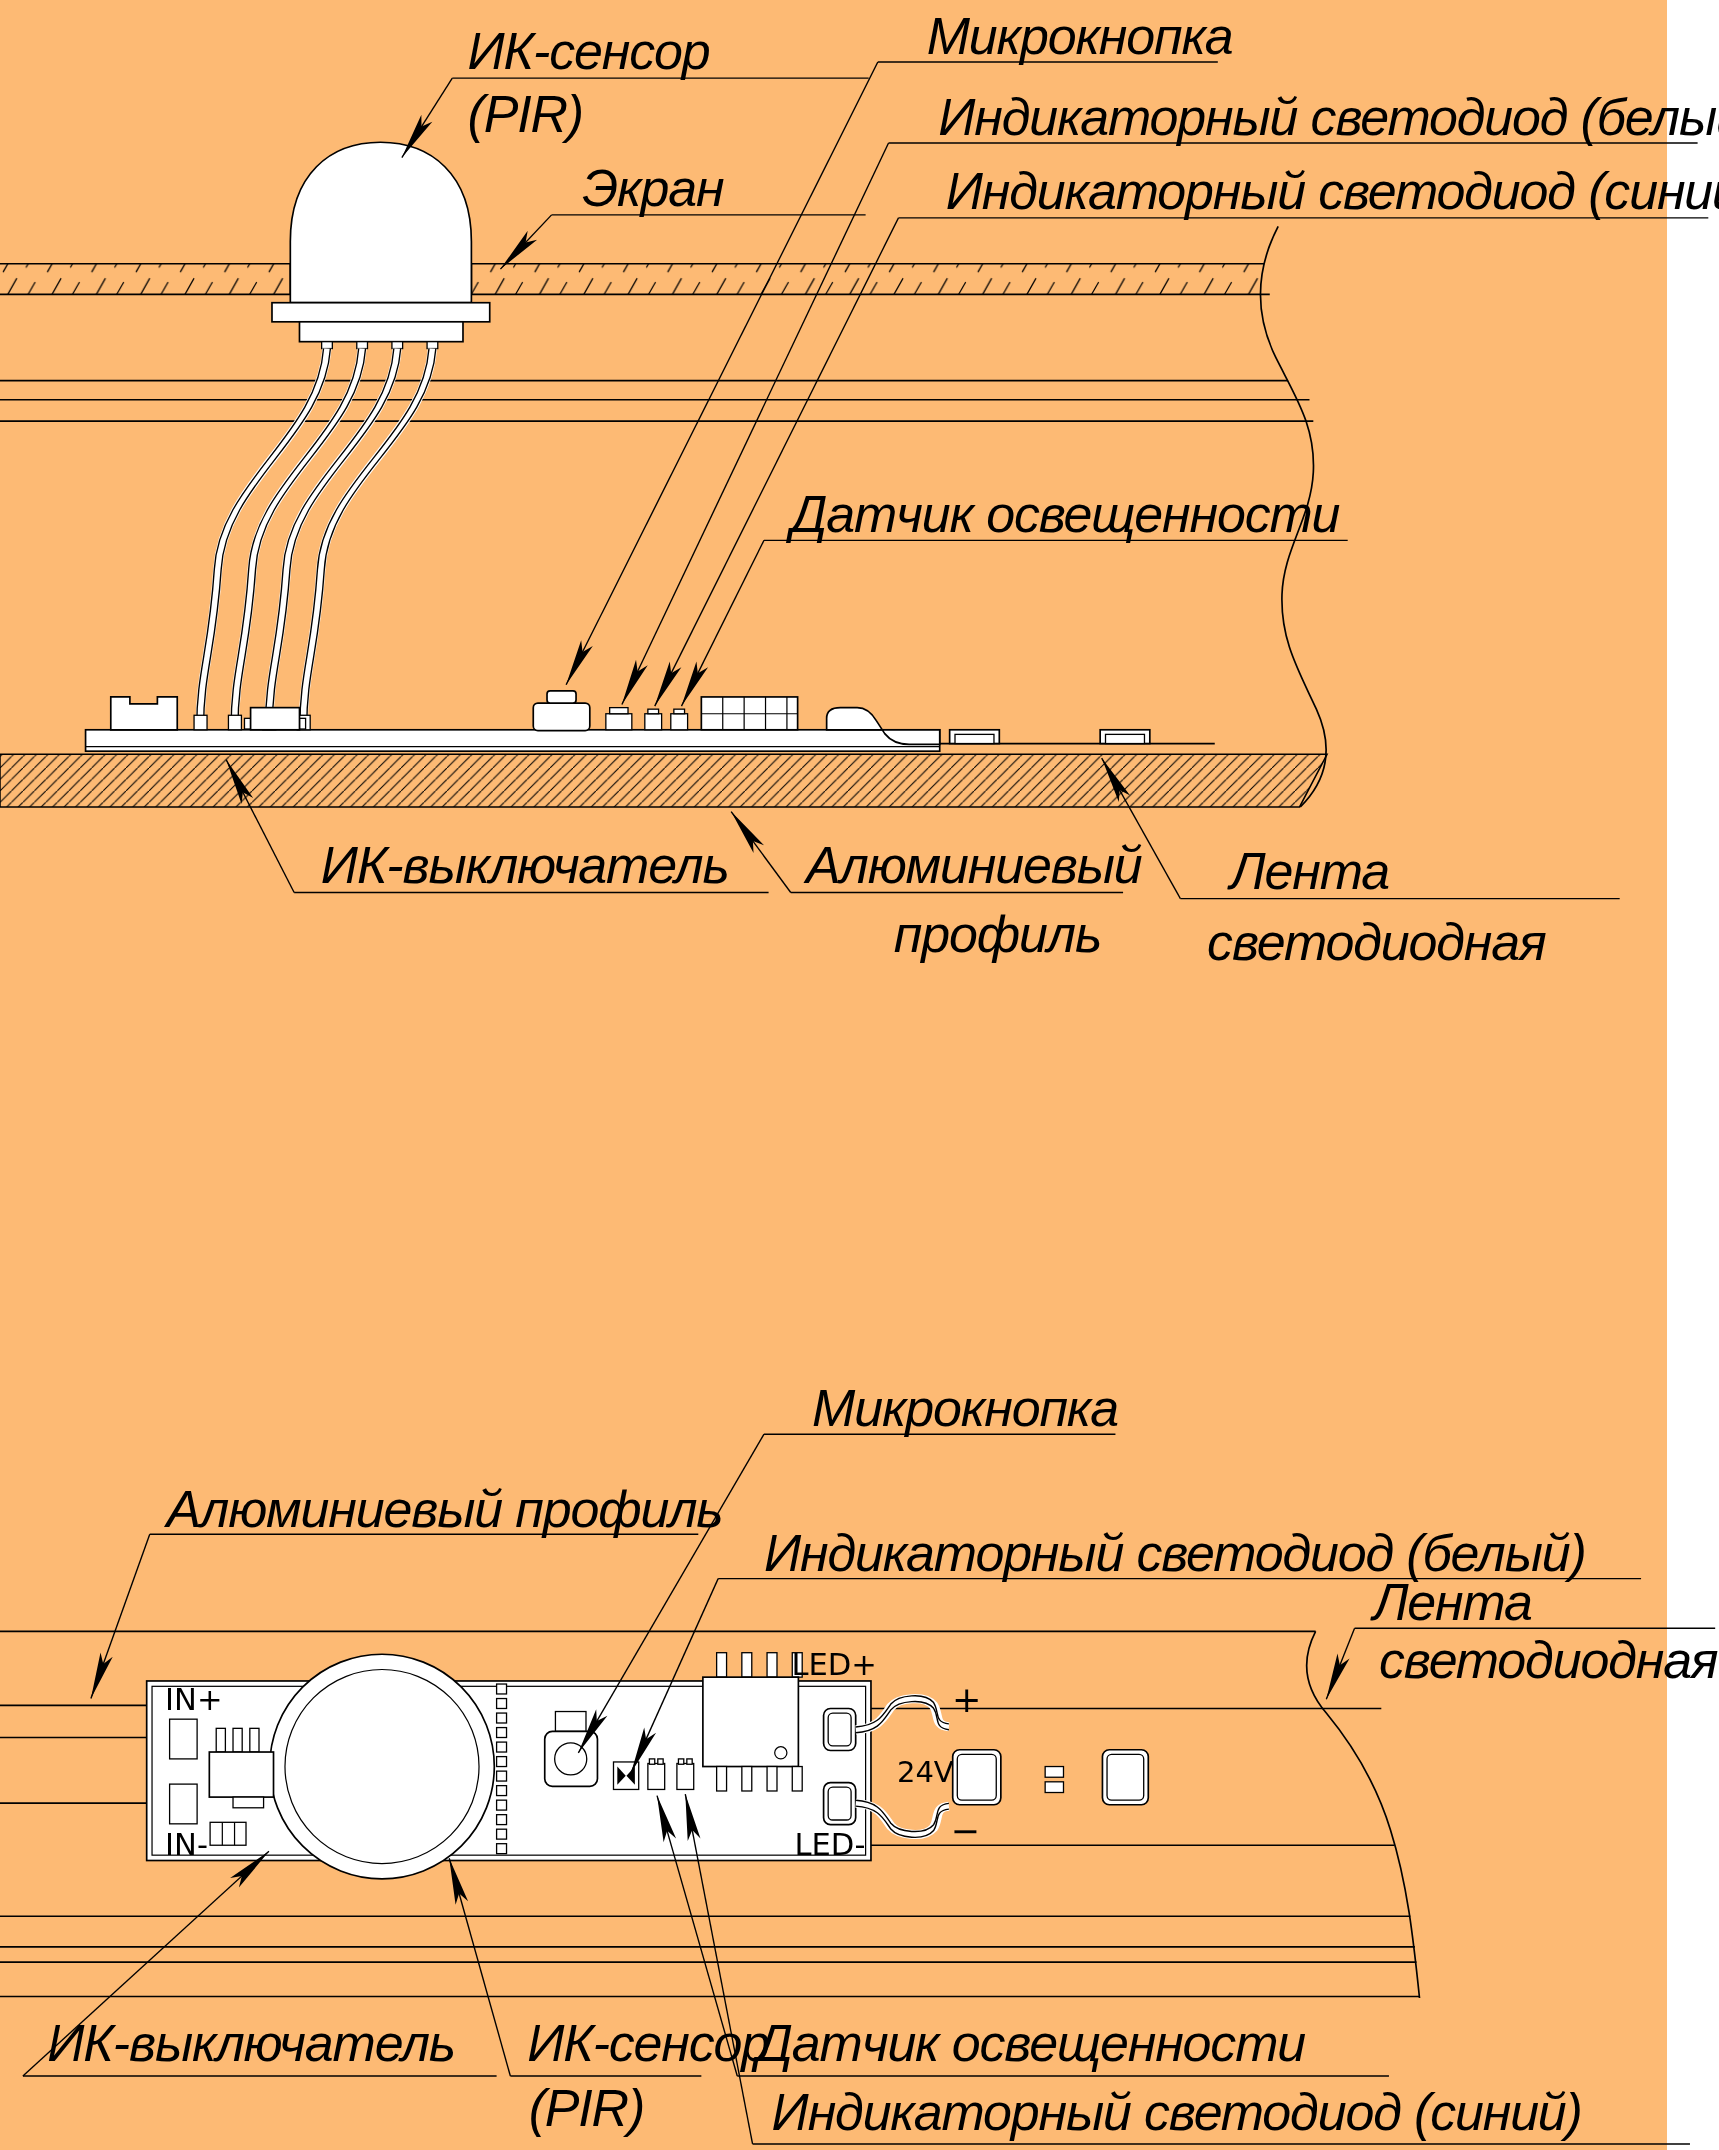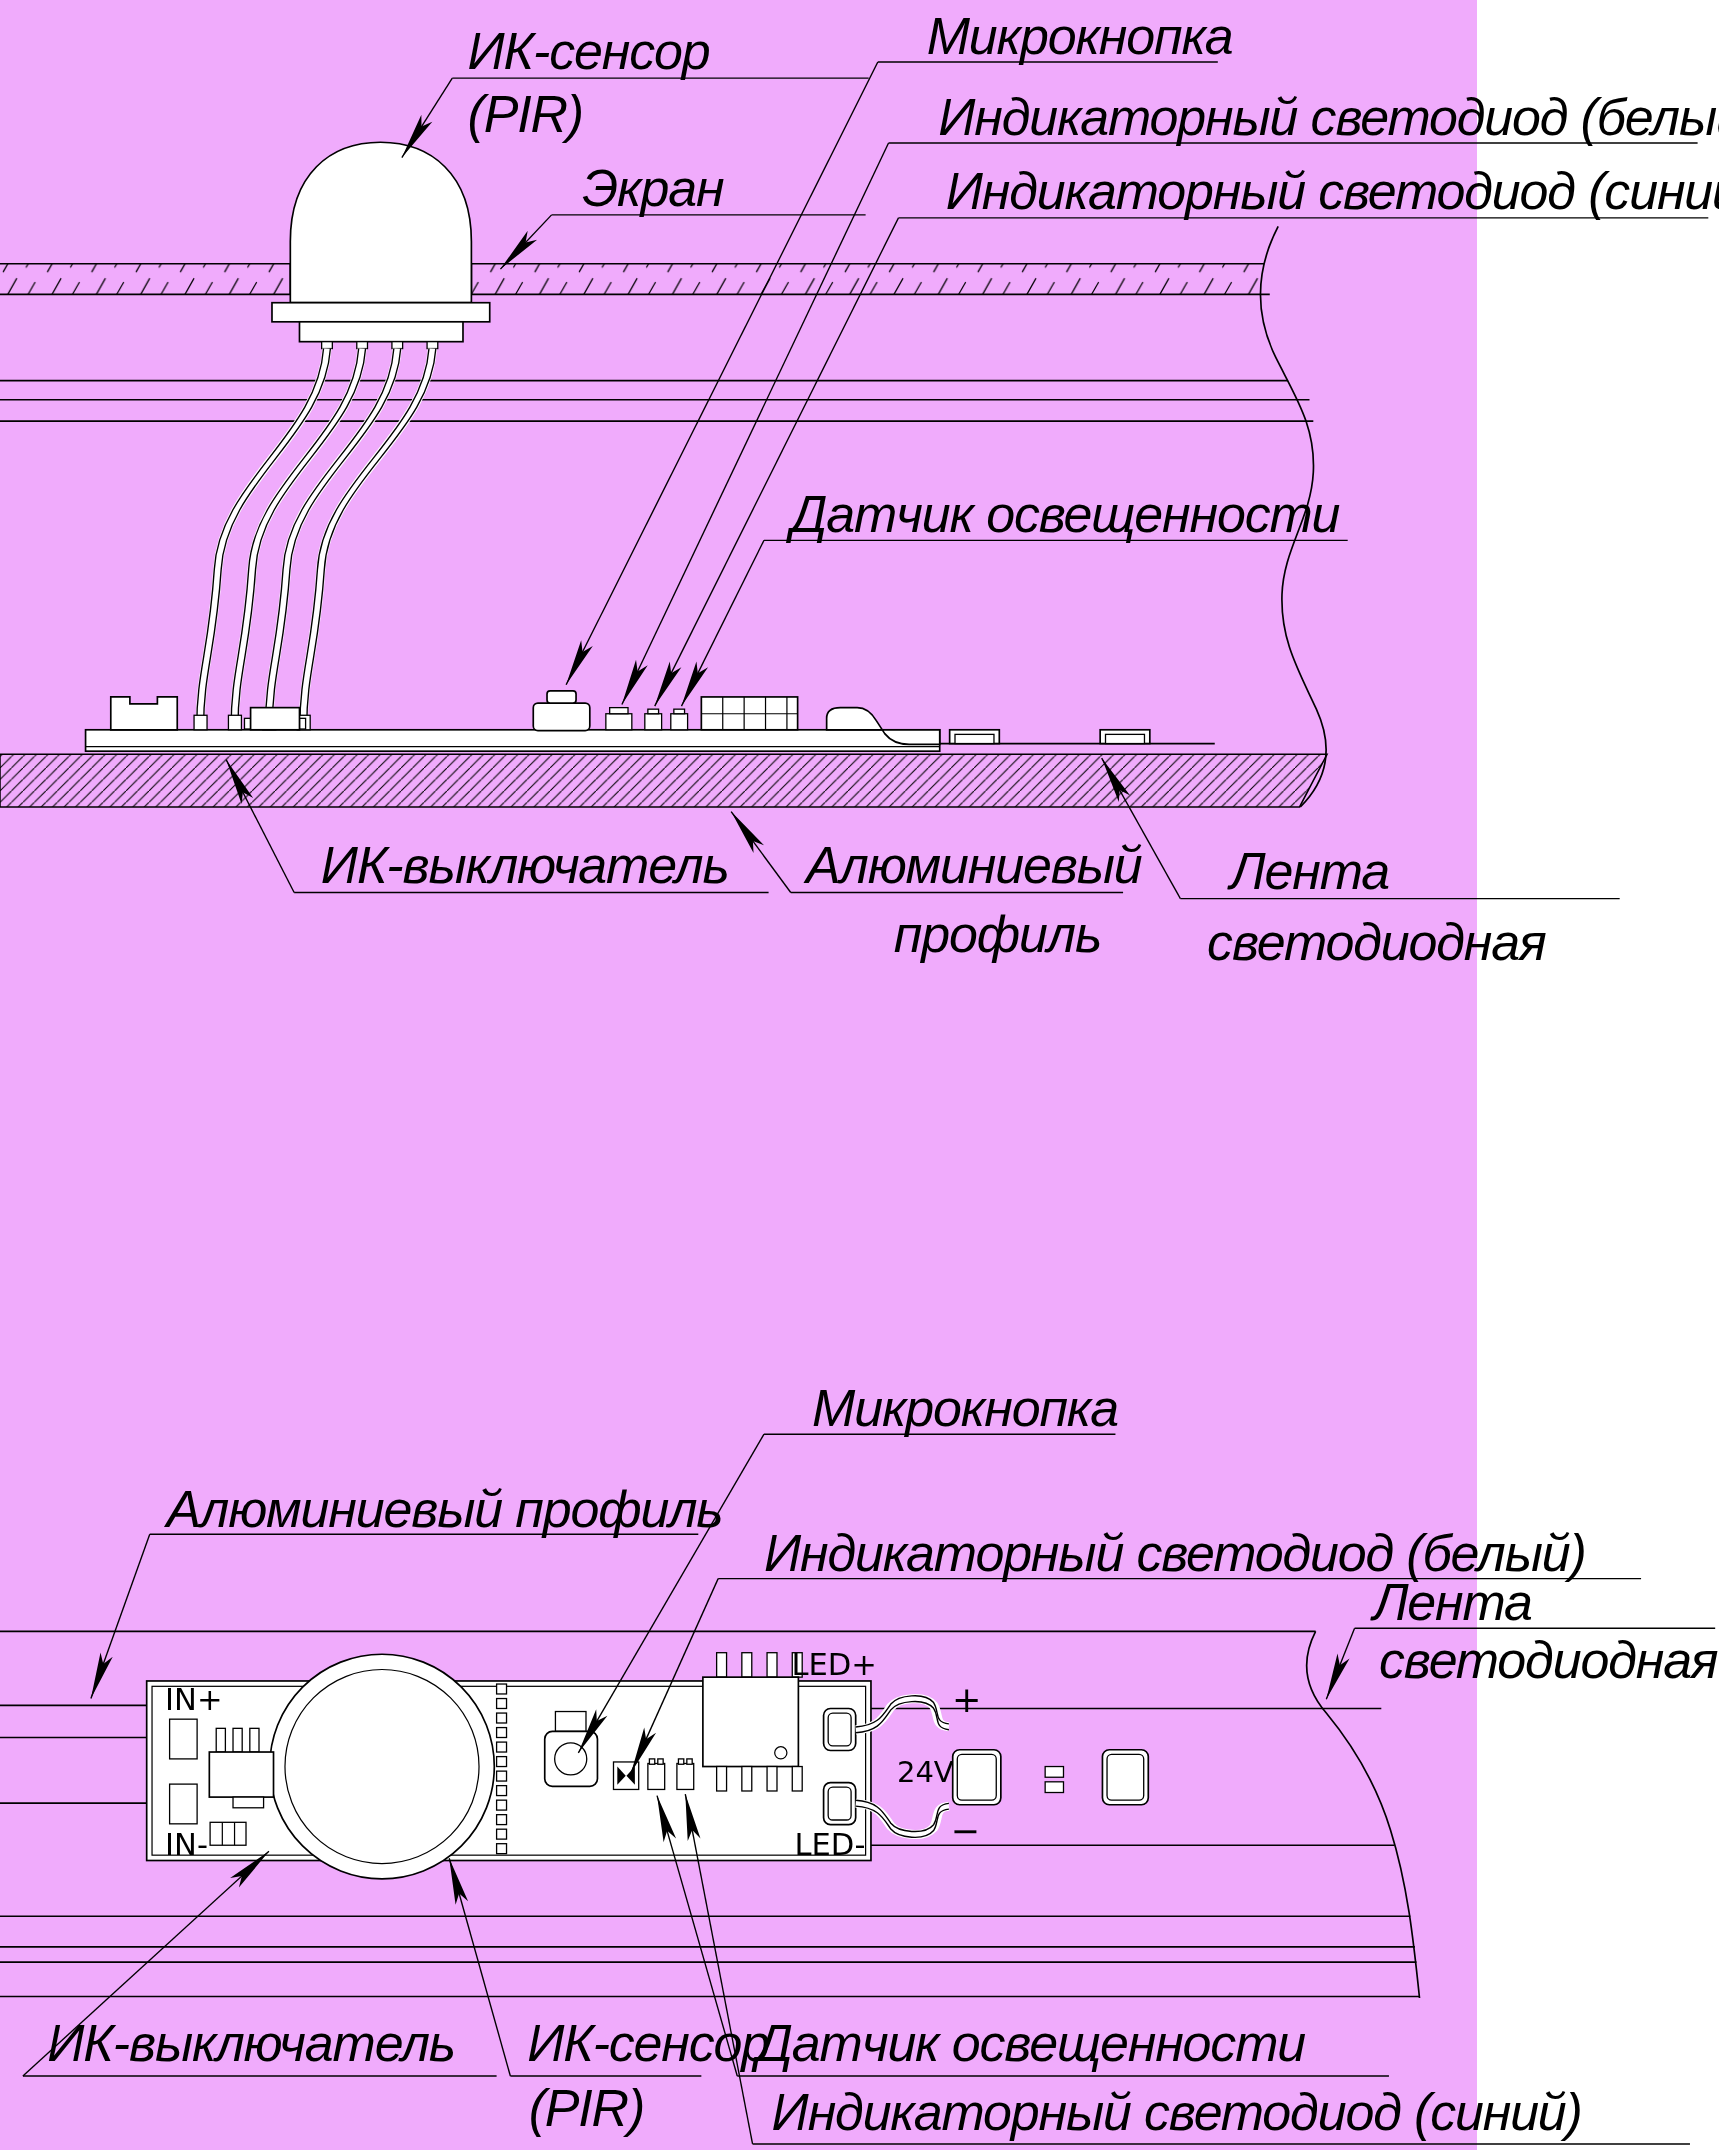--- a/index.html
+++ b/index.html
@@ -1,16 +1,16 @@
 <!DOCTYPE html>
 <html style="font-size:12.2px"><head>
 <meta charset="utf-8">
 <style>
   html,body{margin:0;padding:0;background:#fff;}
-  .page{width:1477px;height:2151px;position:relative;background:#f0abfc;}
+  .page{width:1667px;height:2151px;position:relative;background:#fdba74;}
   svg{display:block;}
   .ln{stroke:#000;stroke-width:2.2;fill:none;}
   .thin{stroke:#000;stroke-width:1.6;fill:none;}
   .lead{stroke:#000;stroke-width:1.8;fill:none;}
   .part{stroke:#000;stroke-width:2.2;fill:#fff;}
   .partthin{stroke:#000;stroke-width:1.7;fill:#fff;}
   .wfill{stroke:#fff;stroke-width:12;fill:none;}
   .wline{stroke:#000;stroke-width:1.8;fill:none;}
   .lbl{font-family:"Liberation Sans",sans-serif;font-style:italic;font-size:68px;letter-spacing:-1.5px;fill:#000;}
   .pcbtxt{font-family:"DejaVu Sans",sans-serif;font-size:40px;fill:#000;font-weight:500;}

